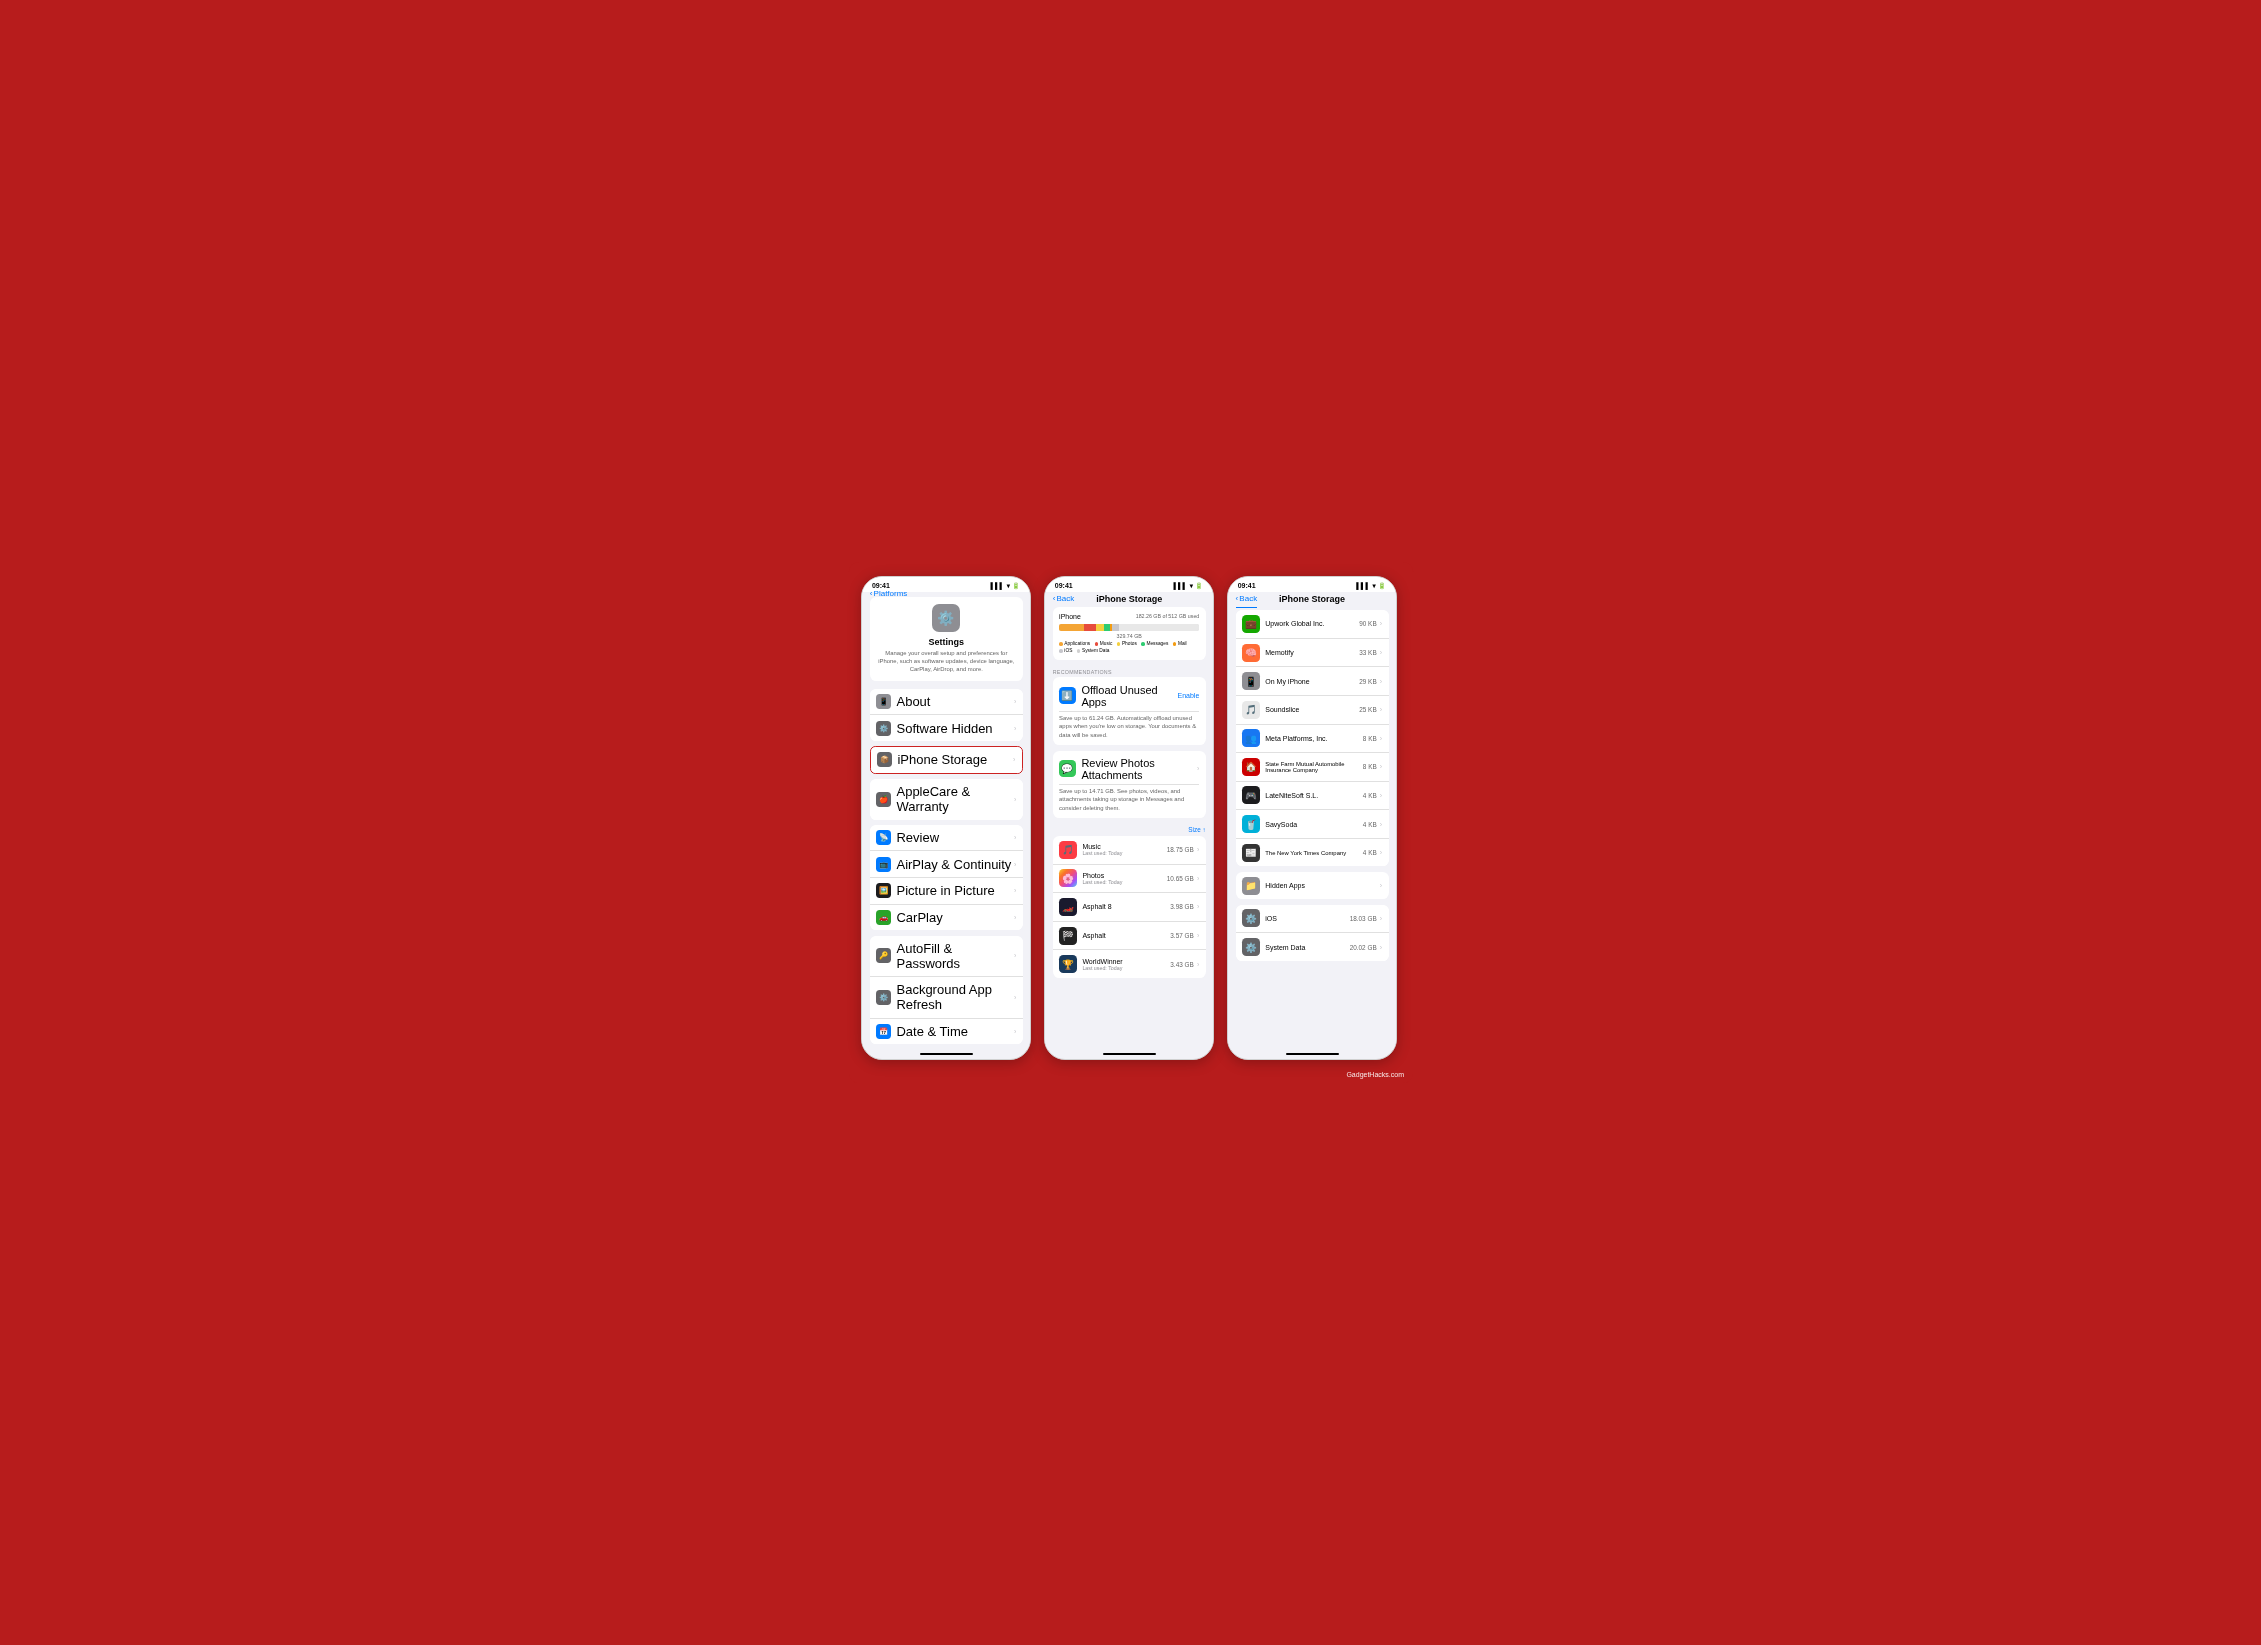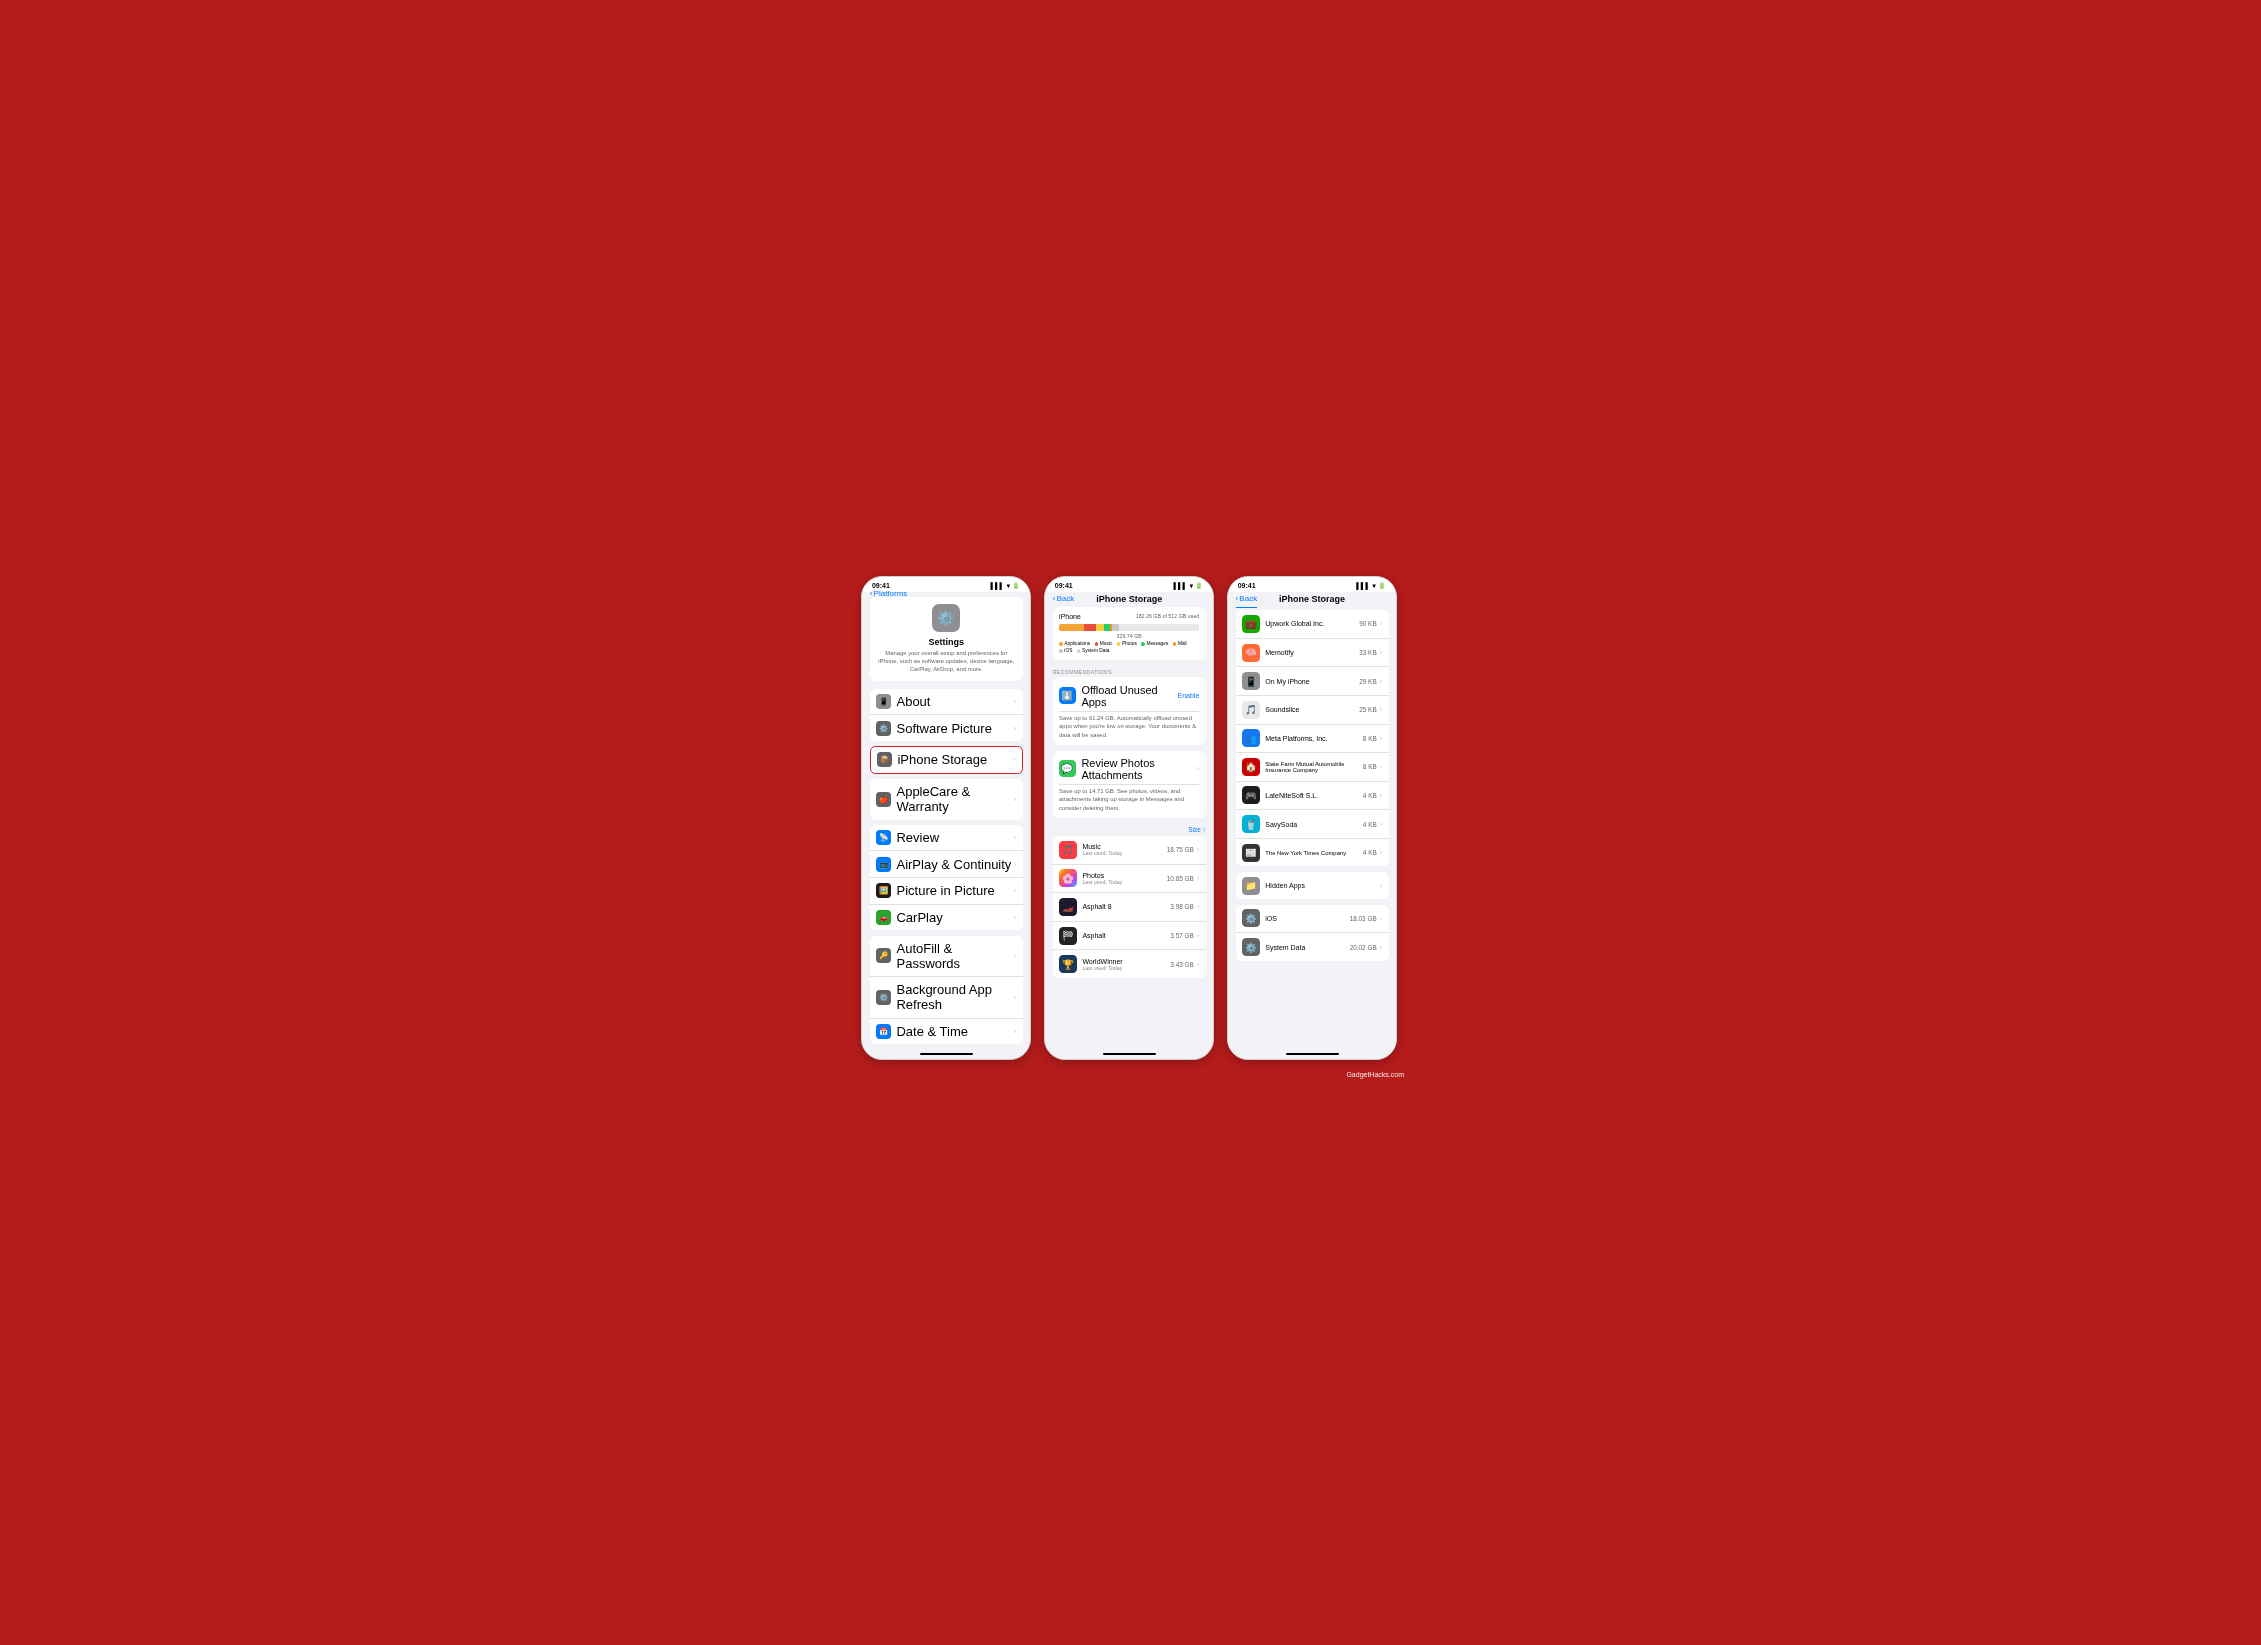--- a/index.html
+++ b/index.html
@@ -356,21 +356,21 @@
         </div>
 
         <div class="settings-list">
           <div class="settings-item">
             <div class="settings-item-icon" style="background:#8e8e93">📱</div>
             <span class="settings-item-label">About</span>
             <span class="chevron">›</span>
           </div>
           <div class="settings-item">
             <div class="settings-item-icon" style="background:#636366">⚙️</div>
-            <span class="settings-item-label">Software Picture</span>
+            <span class="settings-item-label">Software Hidden</span>
             <span class="chevron">›</span>
           </div>
         </div>
 
         <div class="highlighted-item">
           <div class="settings-item">
             <div class="settings-item-icon" style="background:#636366">📦</div>
             <span class="settings-item-label">iPhone Storage</span>
             <span class="chevron">›</span>
           </div>

